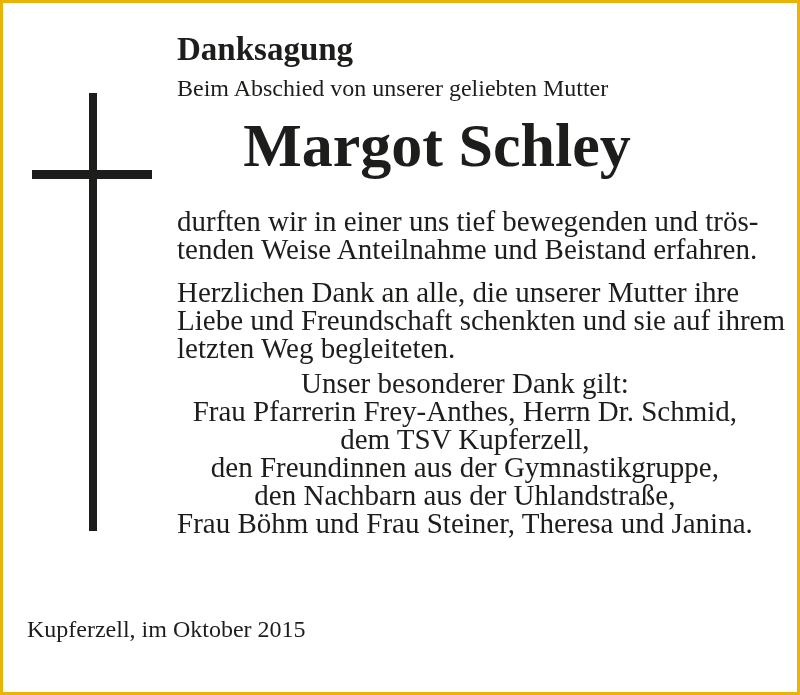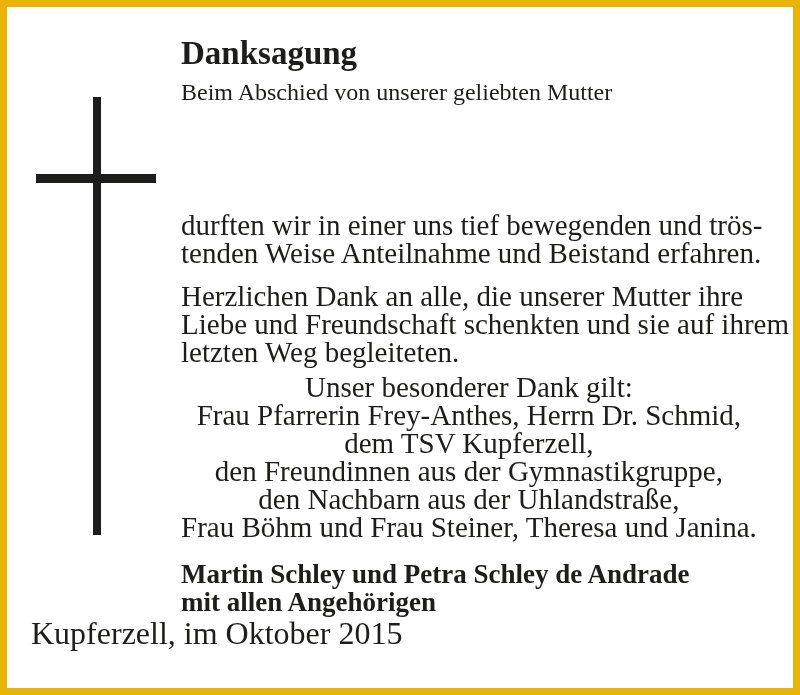--- a/index.html
+++ b/index.html
@@ -5,21 +5,21 @@
   html, body {
     margin: 0;
     padding: 0;
     background: #ffffff;
   }
   .page {
     position: relative;
     width: 800px;
     height: 695px;
     box-sizing: border-box;
-    border: 7px solid #eab308;
+    border: 3px solid #eab308;
     background: #ffffff;
     font-family: "Liberation Serif", "DejaVu Serif", serif;
     color: #1d1d1b;
     overflow: hidden;
   }
   
   .cross-stem {
     position: absolute;
     left: 86px;
     top: 90px;
@@ -86,51 +86,50 @@
     font-size: 27px;
     line-height: 28px;
     font-weight: bold;
     white-space: pre-line;
   }
   .dateline {
     position: absolute;
     left: 24px;
     top: 612px;
     margin: 0;
-    font-size: 32px;
+    font-size: 24px;
     line-height: 28px;
   }
 </style>
 </head>
 <body>
 
 <div class="page">
 
   <div>
     <div class="cross-stem"></div>
     <div class="cross-beam"></div>
   </div>
 
   <h2 class="notice-title">Danksagung</h2>
 
   <p class="subtitle">Beim Abschied von unserer geliebten Mutter</p>
 
+  <h1 class="deceased-name">Margot Schley</h1>
 
   <p class="body-par par-2">Herzlichen Dank an alle, die unserer Mutter ihre
 Liebe und Freundschaft schenkten und sie auf ihrem
 letzten Weg begleiteten.</p>
 
   <p class="body-par par-1">durften wir in einer uns tief bewegenden und trös-
 tenden Weise Anteilnahme und Beistand erfahren.</p>
 
   <p class="body-par par-3">Unser besonderer Dank gilt:
 Frau Pfarrerin Frey-Anthes, Herrn Dr. Schmid,
 dem TSV Kupferzell,
 den Freundinnen aus der Gymnastikgruppe,
 den Nachbarn aus der Uhlandstraße,
 Frau Böhm und Frau Steiner, Theresa und Janina.</p>
 
-  <p class="signature">Martin Schley und Petra Schley de Andrade
-mit allen Angehörigen</p>
 
   <p class="dateline">Kupferzell, im Oktober 2015</p>
 
 </div>
 
 </body></html>

